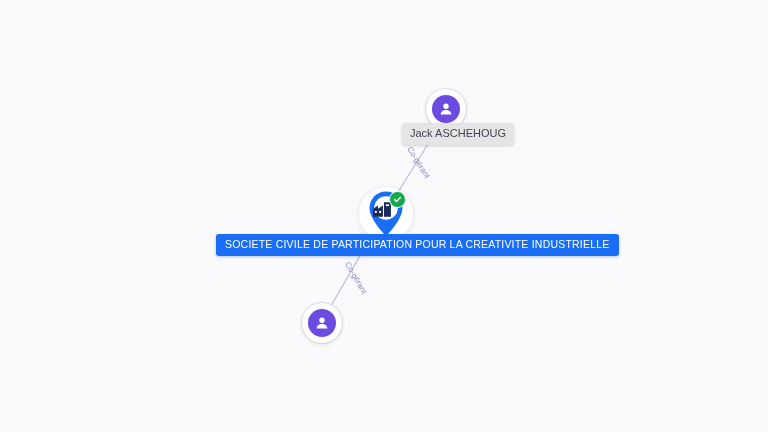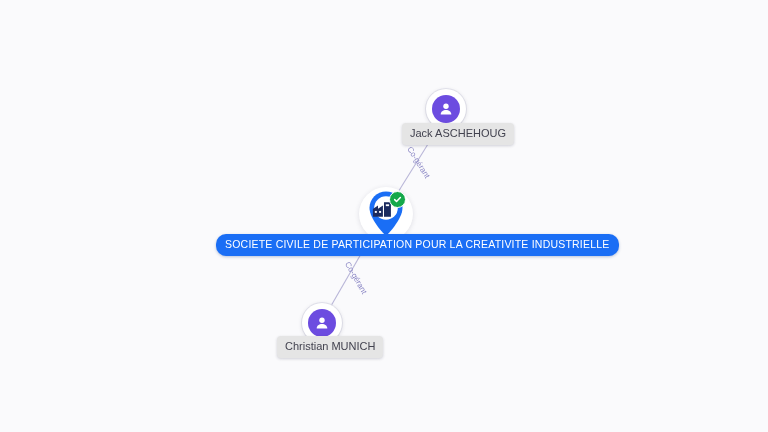--- a/index.html
+++ b/index.html
@@ -97,21 +97,21 @@
     box-shadow: 0 1px 3px rgba(40,40,70,0.20);
   }
   .company-label {
     position: absolute;
     background: #1a6ef5;
     color: #ffffff;
     font-size: 10.5px;
     line-height: 13px;
     letter-spacing: 0.02em;
     padding: 4px 9px 5px 9px;
-    border-radius: 10px;
+    border-radius: 3px;
     white-space: nowrap;
     box-shadow: 0 1px 3px rgba(20,60,140,0.30);
   }
 
   
   .edge-label {
     position: absolute;
     color: #8a86c4;
     font-size: 8px;
     line-height: 9px;
@@ -170,15 +170,14 @@
   <div class="company-label" style="left:216px; top:234px;">SOCIETE CIVILE DE PARTICIPATION POUR LA CREATIVITE INDUSTRIELLE</div>
 
   <div class="person-node" style="left:302px; top:303px;">
     <div class="person-avatar">
       <svg width="18" height="18" viewBox="0 0 24 24" aria-hidden="true">
         <circle cx="12" cy="8.3" r="3.6" fill="#ffffff"></circle>
         <path d="M4.9 19.4c0-3.7 3.2-6 7.1-6s7.1 2.3 7.1 6z" fill="#ffffff"></path>
       </svg>
     </div>
   </div>
-  <div class="node-label" style="left:277px; top:336px;">Christian MUNICH</div>
 
 </div>
 
 </body></html>

